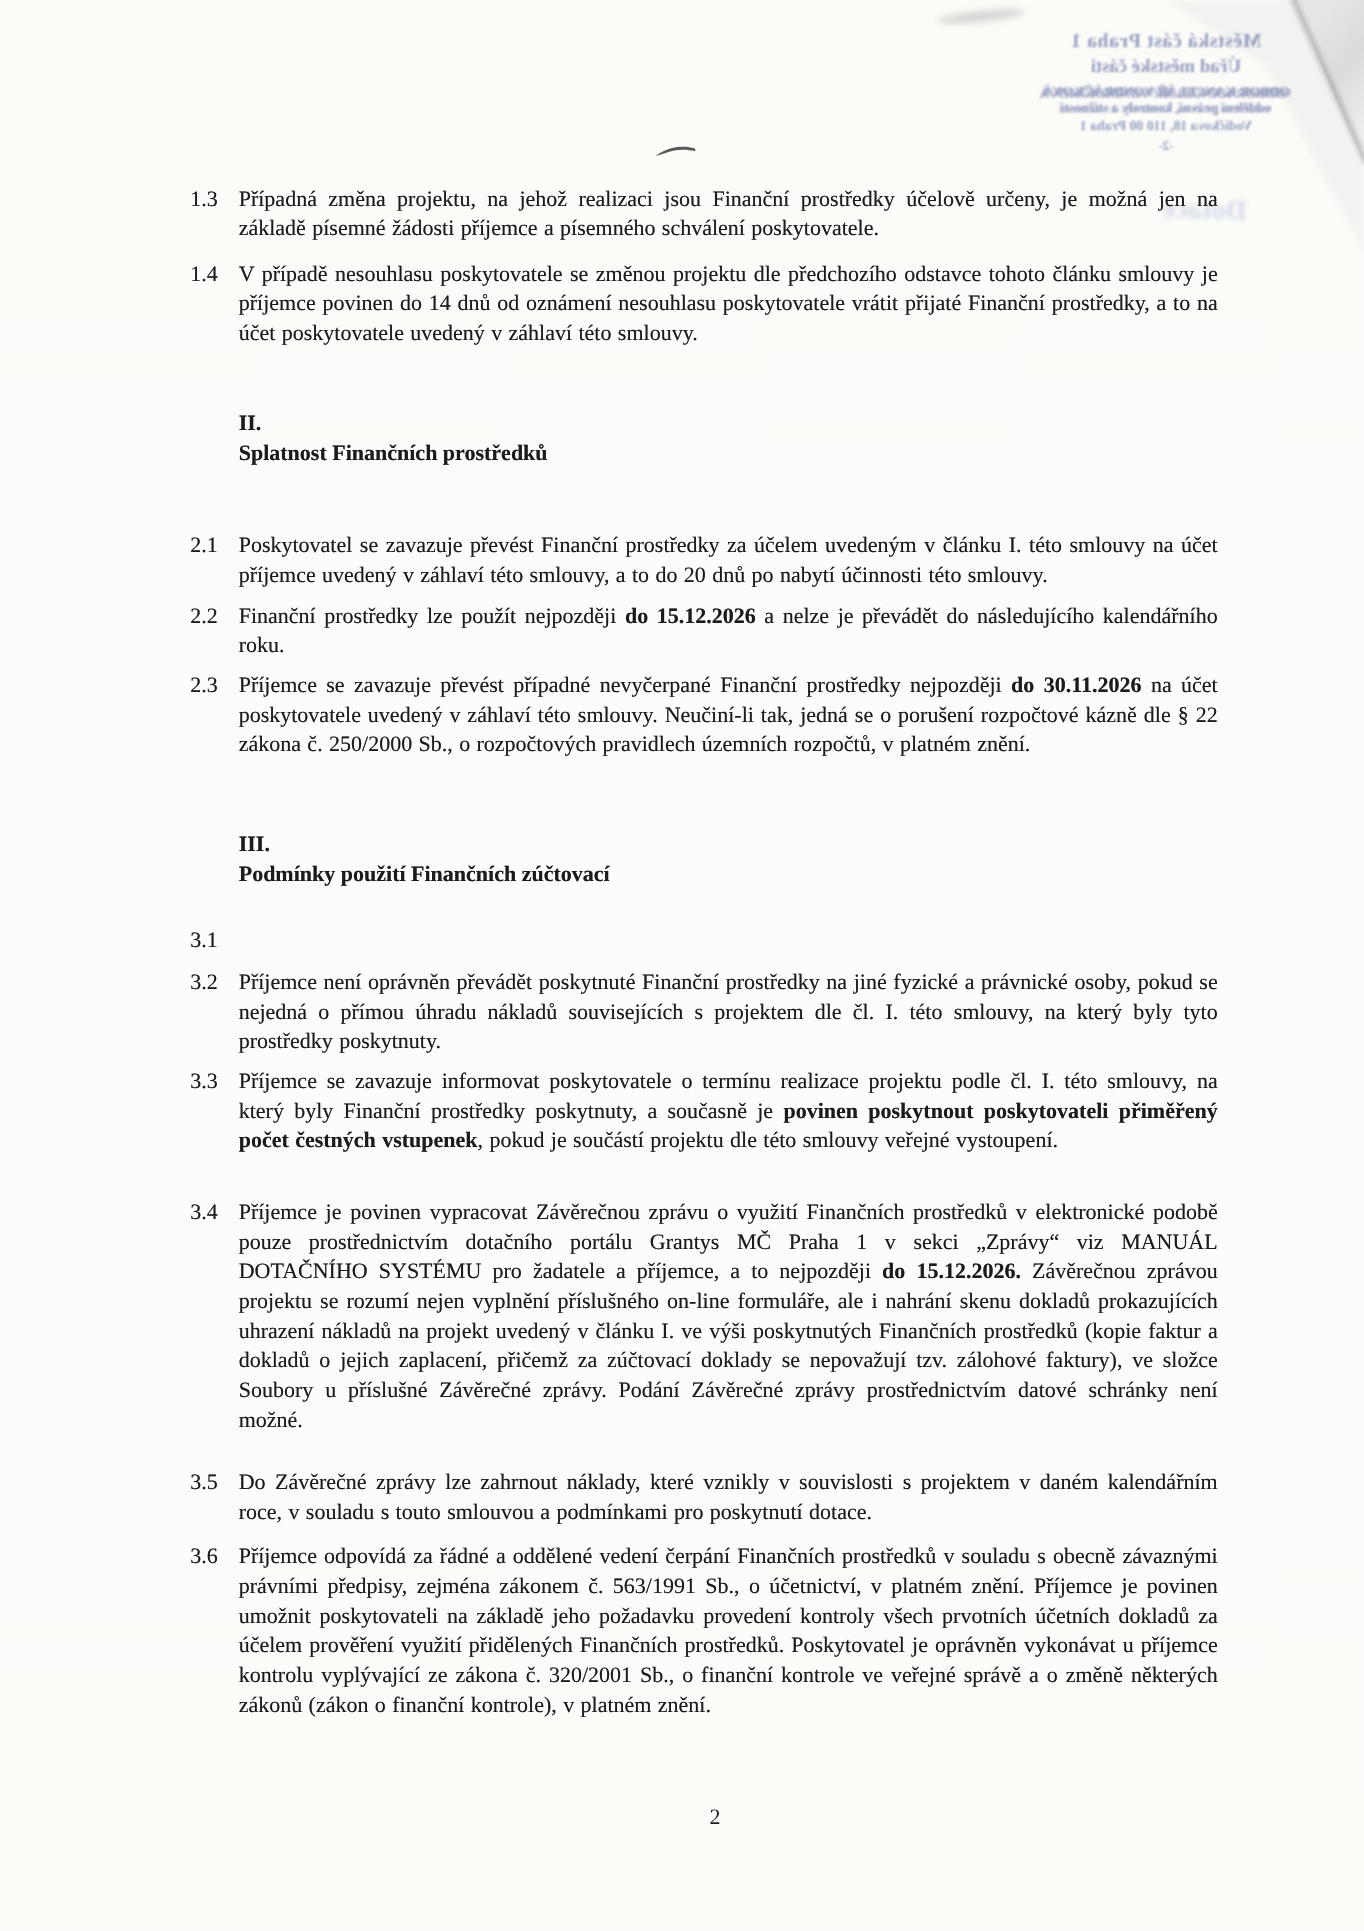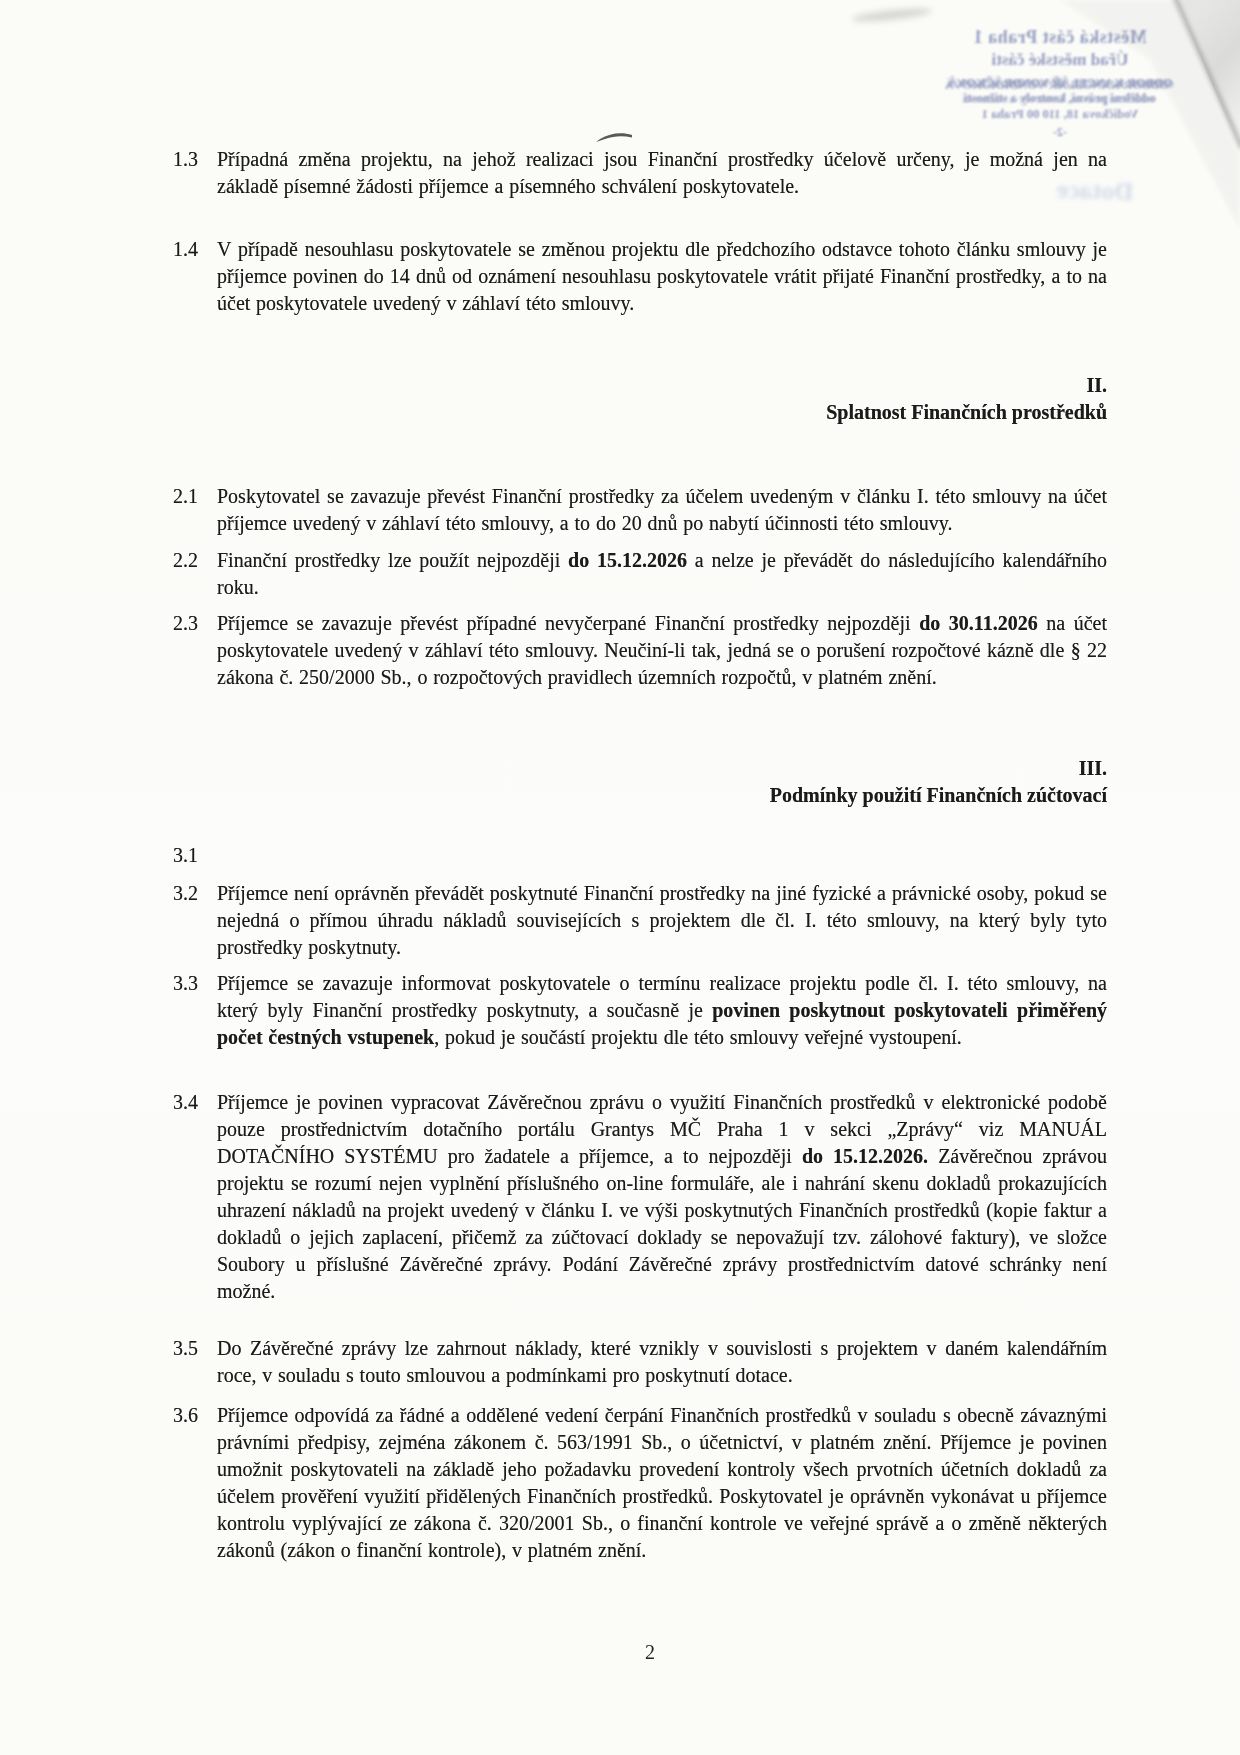--- a/index.html
+++ b/index.html
@@ -14,21 +14,21 @@
   .para{
     position:absolute;left:173px;width:934px;box-sizing:border-box;
     padding-left:44px;text-align:justify;
     font-size:20px;line-height:27px;
     text-shadow:0 0 .5px rgba(20,20,20,.55);
     word-spacing:.04em;
   }
   .para .num{position:absolute;left:0;top:0;}
   .para .bold,.heading{font-weight:bold;}
   .heading{
-    position:absolute;left:217px;width:890px;text-align:right;
+    position:absolute;left:217px;width:890px;text-align:left;
     font-size:20px;line-height:27px;
     text-shadow:0 0 .5px rgba(20,20,20,.6);
   }
   .footer-pagenum{
     position:absolute;top:1641px;left:560px;width:180px;text-align:center;
     font-size:20px;color:#222;
   }
   
   .corner-fold{position:absolute;top:0;right:0;width:250px;height:230px;pointer-events:none;}
   
@@ -91,21 +91,21 @@
 
   <div class="ghost-word">Dotace</div>
 
   <svg class="pen-mark" viewBox="0 0 38 16" width="38" height="16">
     <path d="M36,5 C26,2 14,3 4,9 L0,12 L9,9 C19,5.5 27,5.5 36,7.5 Z" fill="#3c3c3c" opacity="0.85"></path>
   </svg>
 
   <div class="smudge"></div>
 
   <div id="doc-body">
-      <div class="para" style="top: 146px;"><span class="num">1.3</span><span>Případná změna projektu, na jehož realizaci jsou Finanční prostředky účelově určeny, je možná jen na základě písemné žádosti příjemce a písemného schválení poskytovatele.</span></div>
+      <div class="para" style="top: 168px;"><span class="num">1.3</span><span>Případná změna projektu, na jehož realizaci jsou Finanční prostředky účelově určeny, je možná jen na základě písemné žádosti příjemce a písemného schválení poskytovatele.</span></div>
       <div class="para" style="top: 236px;"><span class="num">1.4</span><span>V případě nesouhlasu poskytovatele se změnou projektu dle předchozího odstavce tohoto článku smlouvy je příjemce povinen do 14 dnů od oznámení nesouhlasu poskytovatele vrátit přijaté Finanční prostředky, a to na účet poskytovatele uvedený v záhlaví této smlouvy.</span></div>
       <div class="heading" style="top: 372px;">
         <div>II.</div>
         <div>Splatnost Finančních prostředků</div>
       </div>
       <div class="para" style="top: 452px; margin-top: 31px;"><span class="num">2.1</span><span>Poskytovatel se zavazuje převést Finanční prostředky za účelem uvedeným v článku I. této smlouvy na účet příjemce uvedený v záhlaví této smlouvy, a to do 20 dnů po nabytí účinnosti této smlouvy.</span></div>
       <div class="para" style="top: 547px;"><span class="num">2.2</span><span>Finanční prostředky lze použít nejpozději </span><span class="bold">do 15.12.2026</span><span> a nelze je převádět do následujícího kalendářního roku.</span></div>
       <div class="para" style="top: 610px;"><span class="num">2.3</span><span>Příjemce se zavazuje převést případné nevyčerpané Finanční prostředky nejpozději </span><span class="bold">do 30.11.2026</span><span> na účet poskytovatele uvedený v záhlaví této smlouvy. Neučiní-li tak, jedná se o porušení rozpočtové kázně dle § 22 zákona č. 250/2000 Sb., o rozpočtových pravidlech územních rozpočtů, v platném znění.</span></div>
       <div class="heading" style="top: 755px;">
         <div>III.</div>

